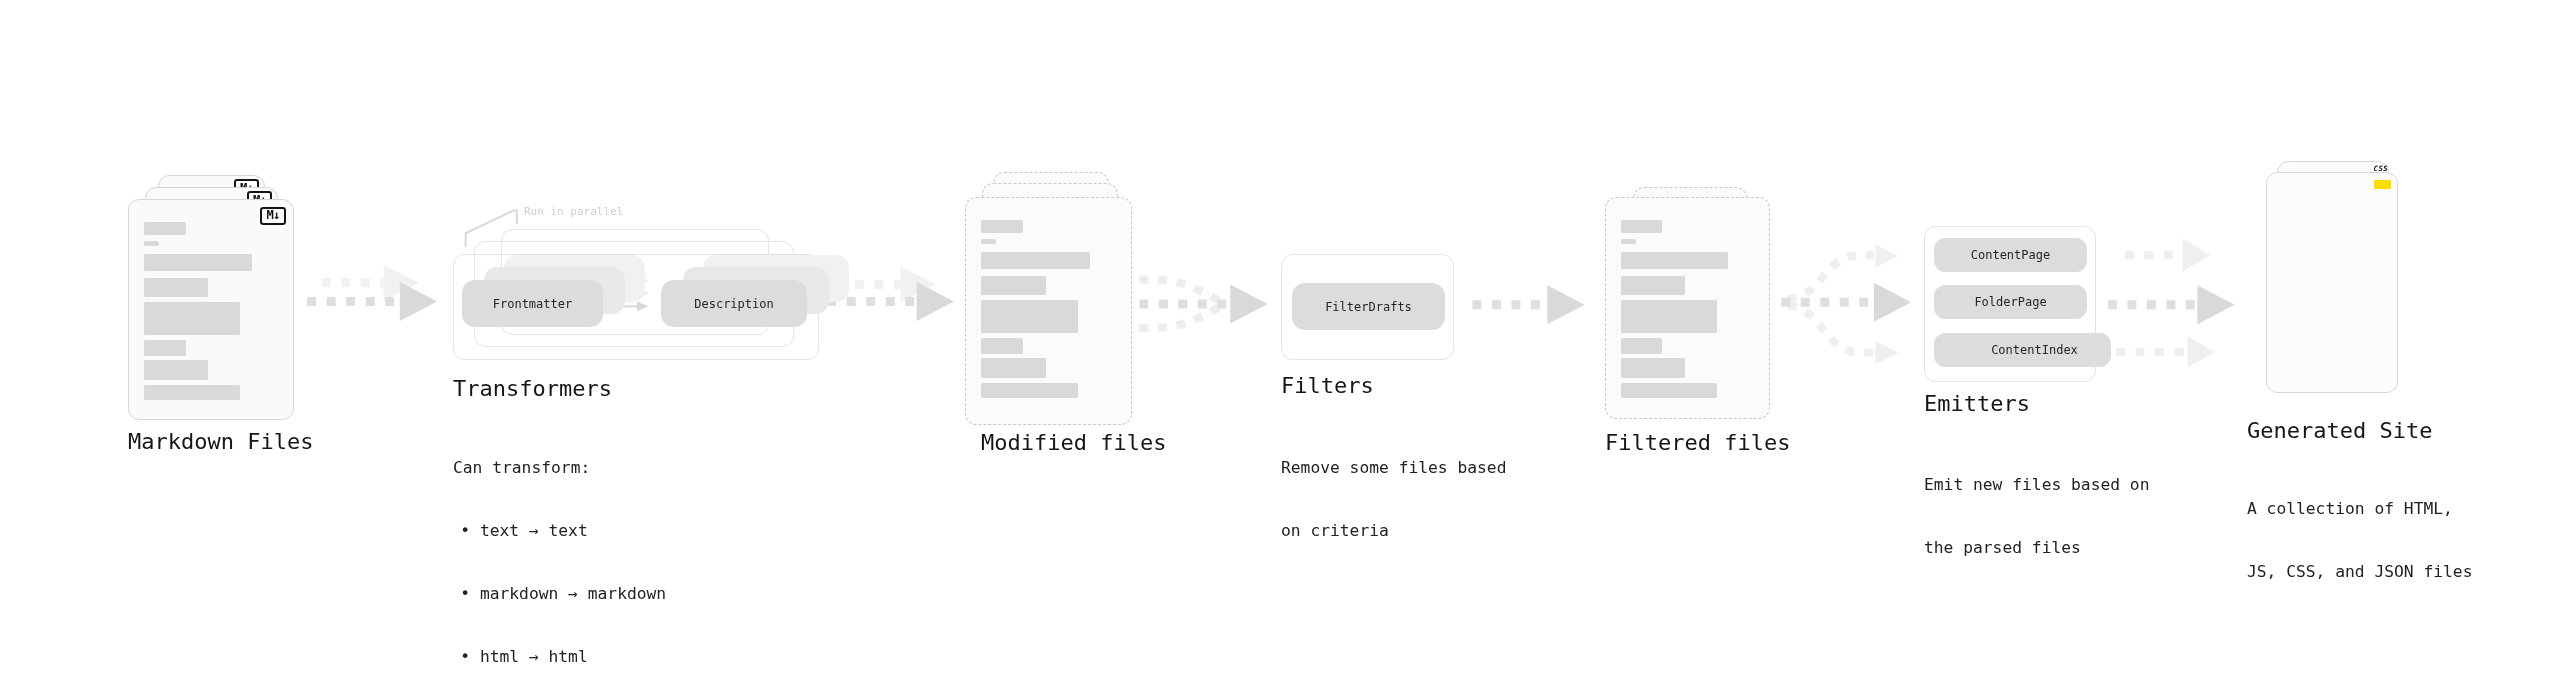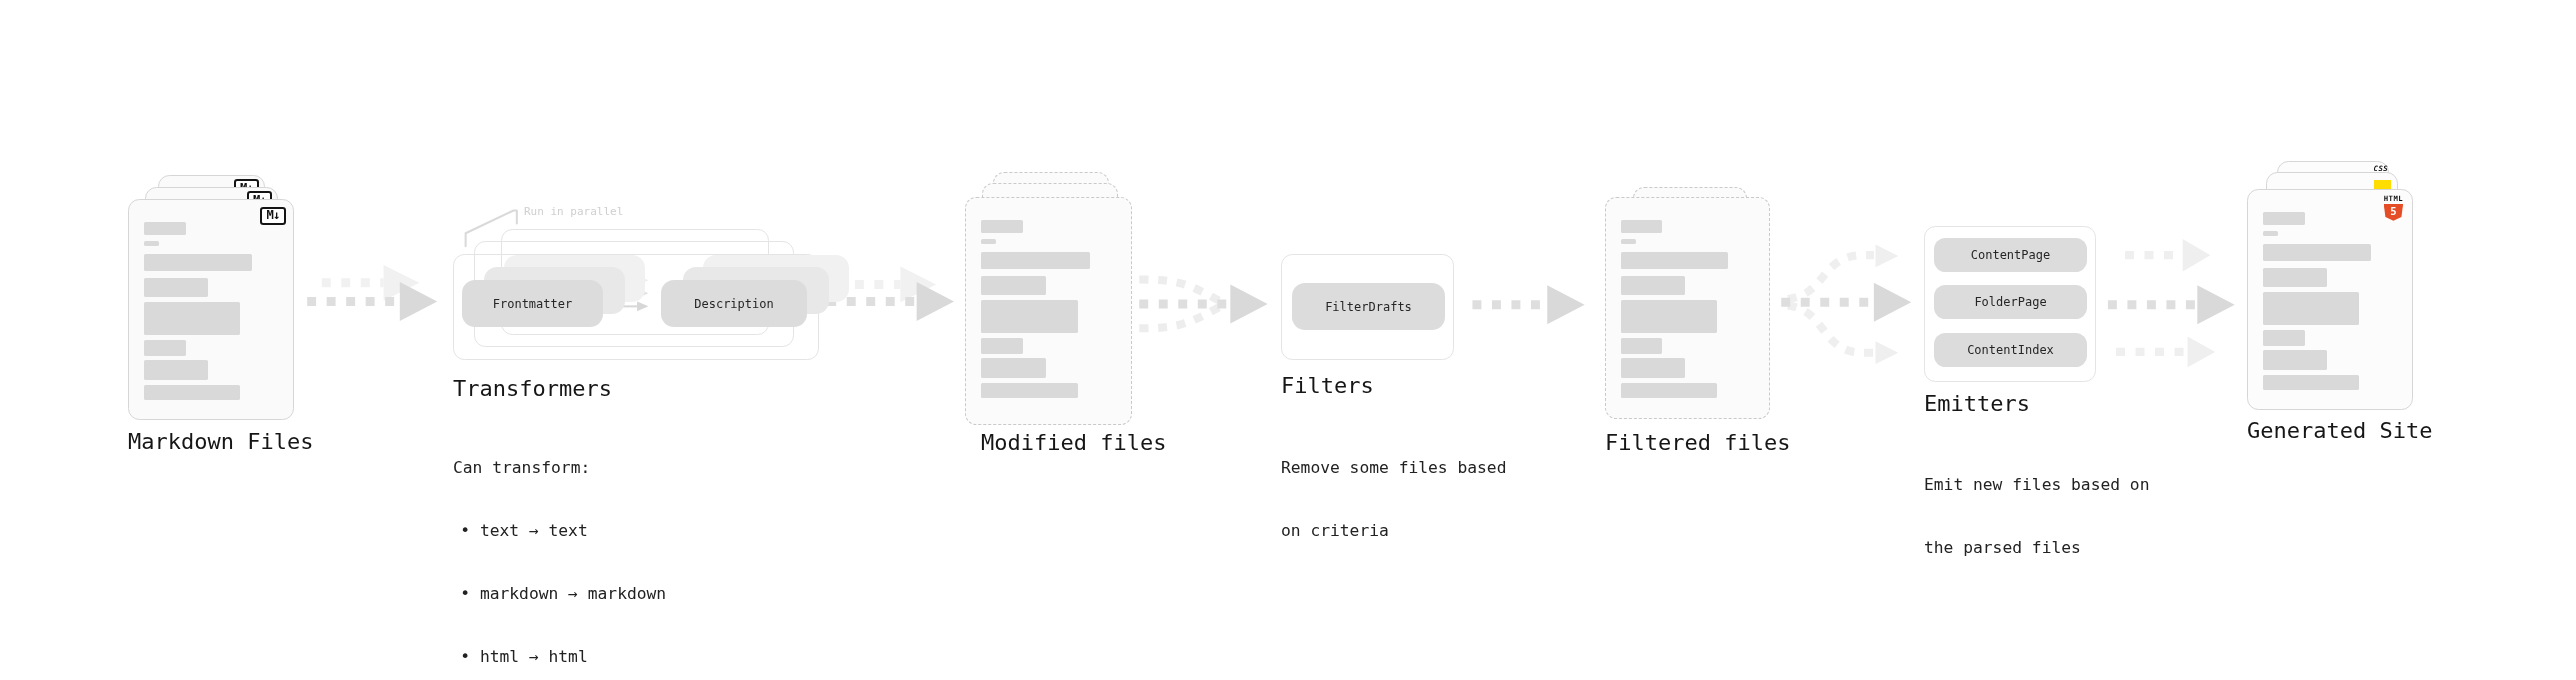--- a/index.html
+++ b/index.html
@@ -201,48 +201,36 @@
       <div class="bar b6"></div>
       <div class="bar b7"></div>
       <div class="bar b8"></div>
     </div>
   </div>
   <div class="title" style="left:1605px;top:429px;">Filtered files</div>
 
   <div class="frame" style="left:1924px;top:226px;width:172px;height:156px;"></div>
   <div class="pill small" style="left:1934px;top:238px;width:153px;height:34px;">ContentPage</div>
   <div class="pill small" style="left:1934px;top:285px;width:153px;height:34px;">FolderPage</div>
-  <div class="pill small" style="left:1934px;top:333px;width:153px;height:34px;">ContentIndex</div>
+  <div class="pill small" style="left:1934px;top:333px;width:153px;height:34px;padding-left:24px;">ContentIndex</div>
   <div class="title" style="left:1924px;top:390px;">Emitters</div>
   <div class="sub" style="left:1924px;top:432px;">
     <div>Emit new files based on</div>
     <div>the parsed files</div>
   </div>
 
   <div class="doc" style="left:2277px;top:161px;width:112px;height:221px;z-index:1;background:#fcfcfc;">
     <div class="css-badge">
       <div class="txt">CSS</div>
       <div class="ubar"></div>
     </div>
   </div>
   <div class="doc" style="left:2266px;top:172px;width:132px;height:221px;z-index:2;background:#fcfcfc;">
     <div class="js-badge"></div>
   </div>
-  <div class="doc" style="left:2247px;top:189px;width:166px;height:221px;z-index:3;background:#fcfcfc;">
-    <div class="html-badge">
-      <div class="txt">HTML</div>
-      <div class="shield">5</div>
-    </div>
-    <div class="bars">
-      <div class="bar b1"></div>
-      <div class="bar b2"></div>
-      <div class="bar b3"></div>
-      <div class="bar b4"></div>
-      <div class="bar b5"></div>
-      <div class="bar b6"></div>
-      <div class="bar b7"></div>
-      <div class="bar b8"></div>
-    </div>
-  </div>
   <div class="title" style="left:2247px;top:417px;">Generated Site</div>
+  <div class="sub" style="left:2247px;top:456px;">
+    <div>A collection of HTML,</div>
+    <div>JS, CSS, and JSON files</div>
+  </div>
 
 </div>
 
 
 </body></html>

